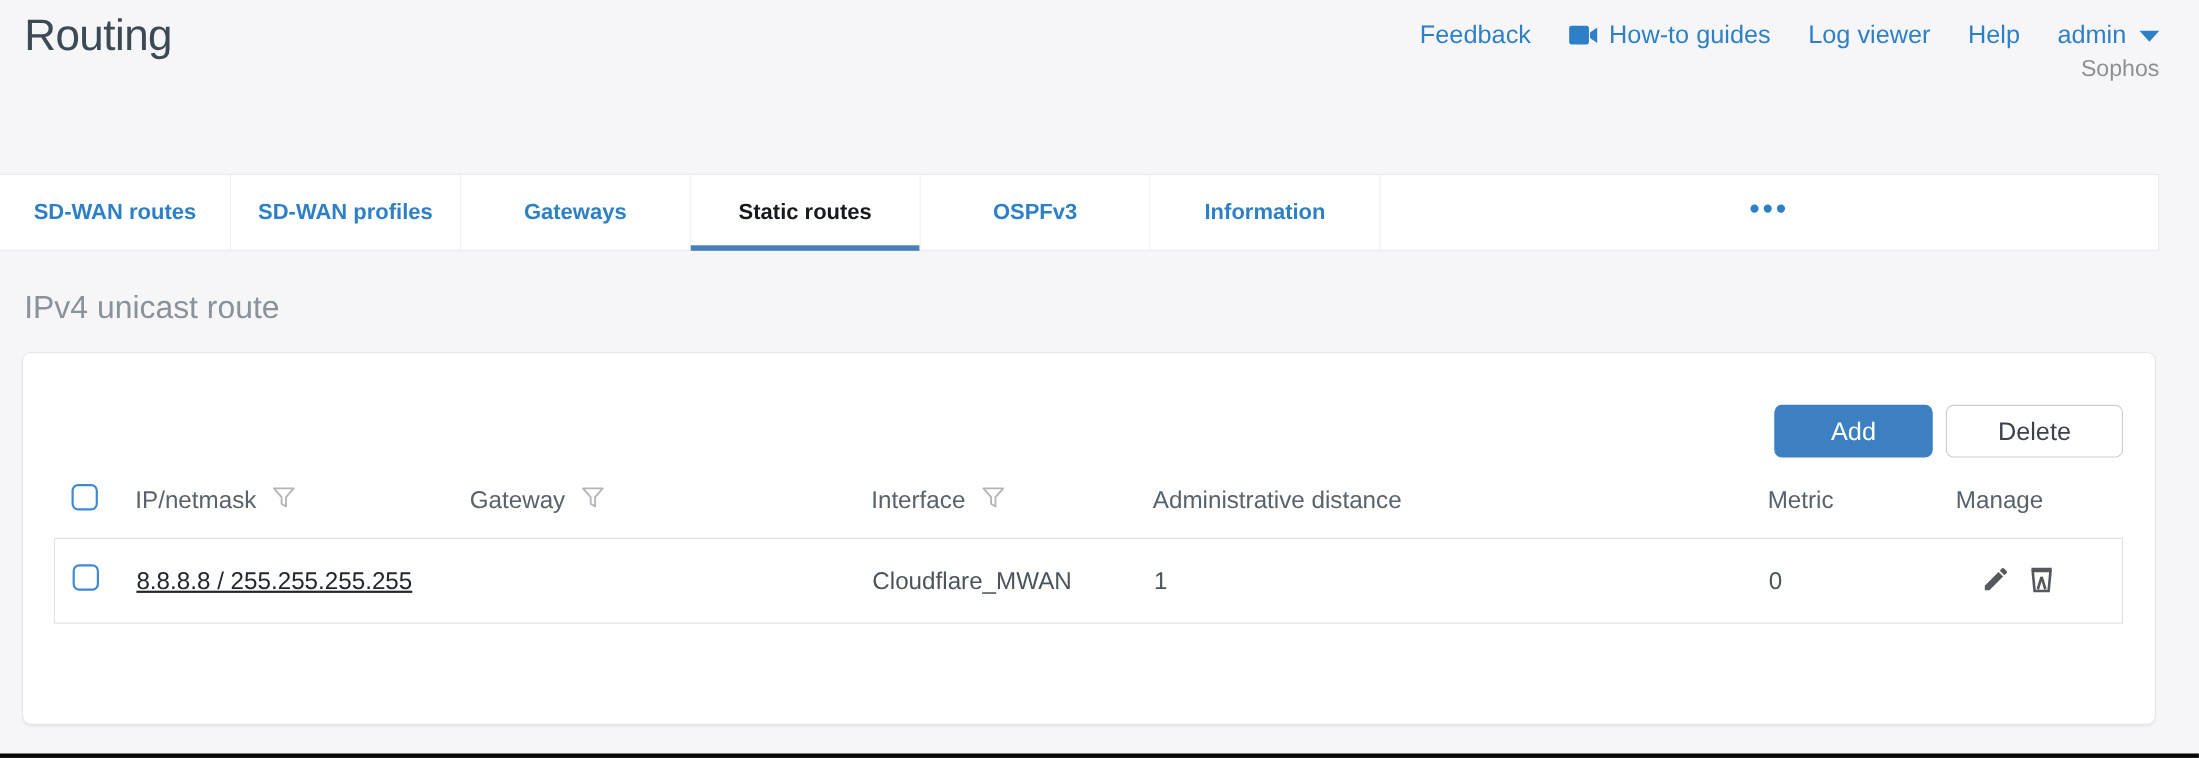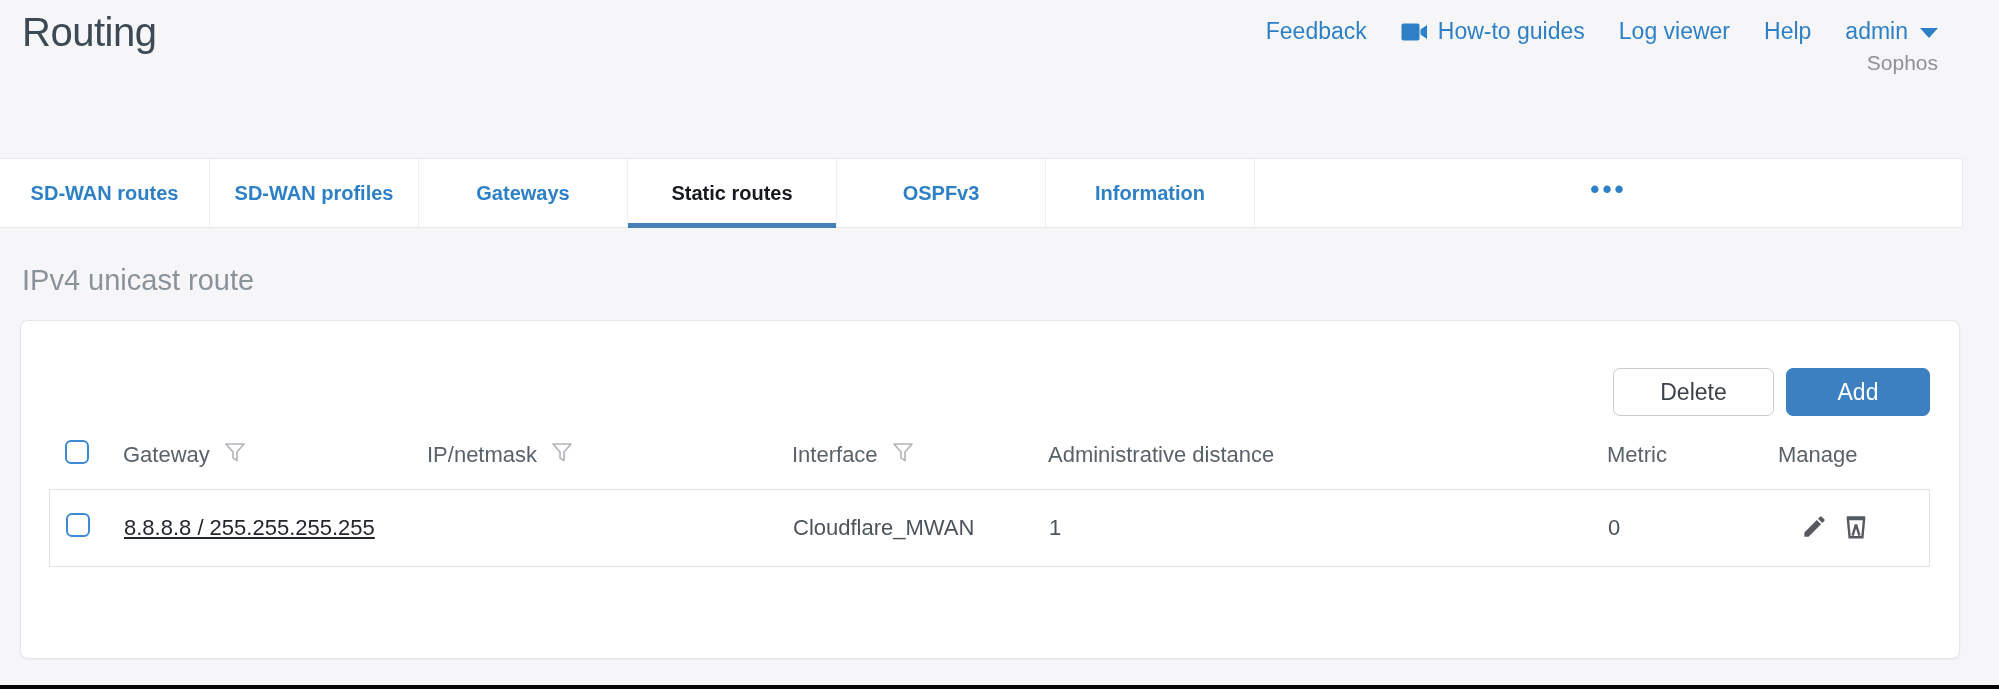--- a/index.html
+++ b/index.html
@@ -9,21 +9,21 @@
     background: #f6f6f8;
     font-family: "Liberation Sans", sans-serif;
     overflow: hidden;
     position: relative;
     -webkit-font-smoothing: antialiased;
   }
 
   
   .top-header {
     height: 158px;
-    padding: 6px 61px 0 22px;
+    padding: 6px 36px 0 22px;
     display: flex;
     justify-content: space-between;
     align-items: flex-start;
   }
   .page-title {
     margin: 0;
     font-size: 40px;
     font-weight: 400;
     color: #3d4954;
     line-height: 1.3;
@@ -208,38 +208,38 @@
   <div class="tab">Information</div>
   <div class="tab tab-overflow">
     <span class="more-dots">•••</span>
   </div>
 </div>
 
 <div class="section-title">IPv4 unicast route</div>
 
 <div class="card">
   <div class="actions">
+    <button class="btn btn-primary">Add</button>
     <button class="btn btn-secondary">Delete</button>
-    <button class="btn btn-primary">Add</button>
   </div>
 
   <div class="grid thead">
     <div class="cell-check">
       <span class="checkbox"></span>
     </div>
     <div class="th">
-      <span>Gateway</span>
+      <span>IP/netmask</span>
       <span class="funnel">
         <svg width="22" height="21" viewBox="0 0 22 21">
             <path d="M2 2h18l-7 8v8.5l-4-2.6V10z" fill="none" stroke="#b2b6ba" stroke-width="1.7" stroke-linejoin="round"></path>
           </svg>
       </span>
     </div>
     <div class="th">
-      <span>IP/netmask</span>
+      <span>Gateway</span>
       <span class="funnel">
         <svg width="22" height="21" viewBox="0 0 22 21">
             <path d="M2 2h18l-7 8v8.5l-4-2.6V10z" fill="none" stroke="#b2b6ba" stroke-width="1.7" stroke-linejoin="round"></path>
           </svg>
       </span>
     </div>
     <div class="th">
       <span>Interface</span>
       <span class="funnel">
         <svg width="22" height="21" viewBox="0 0 22 21">

